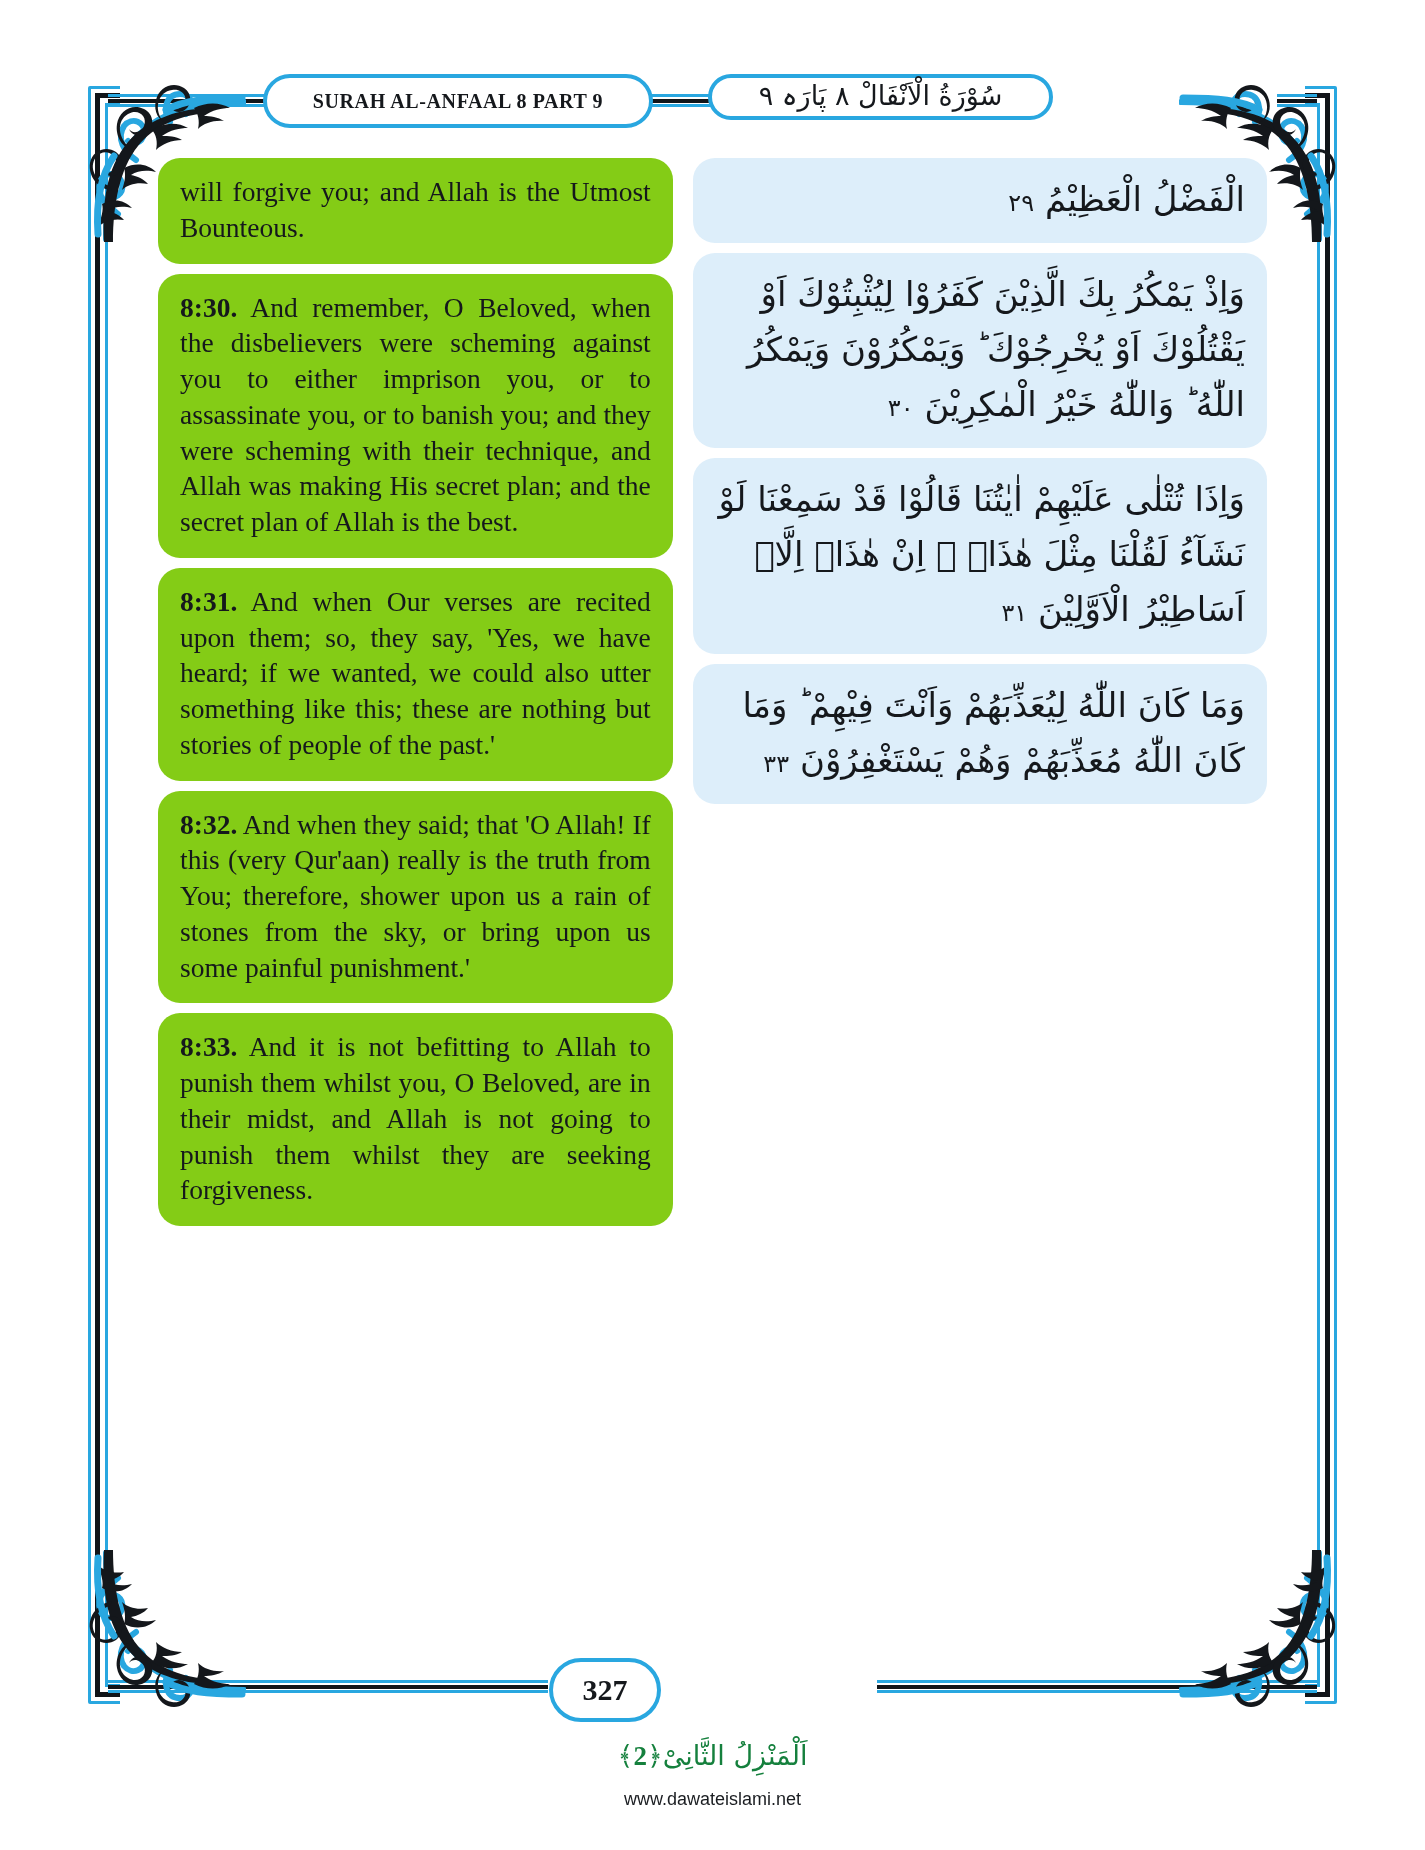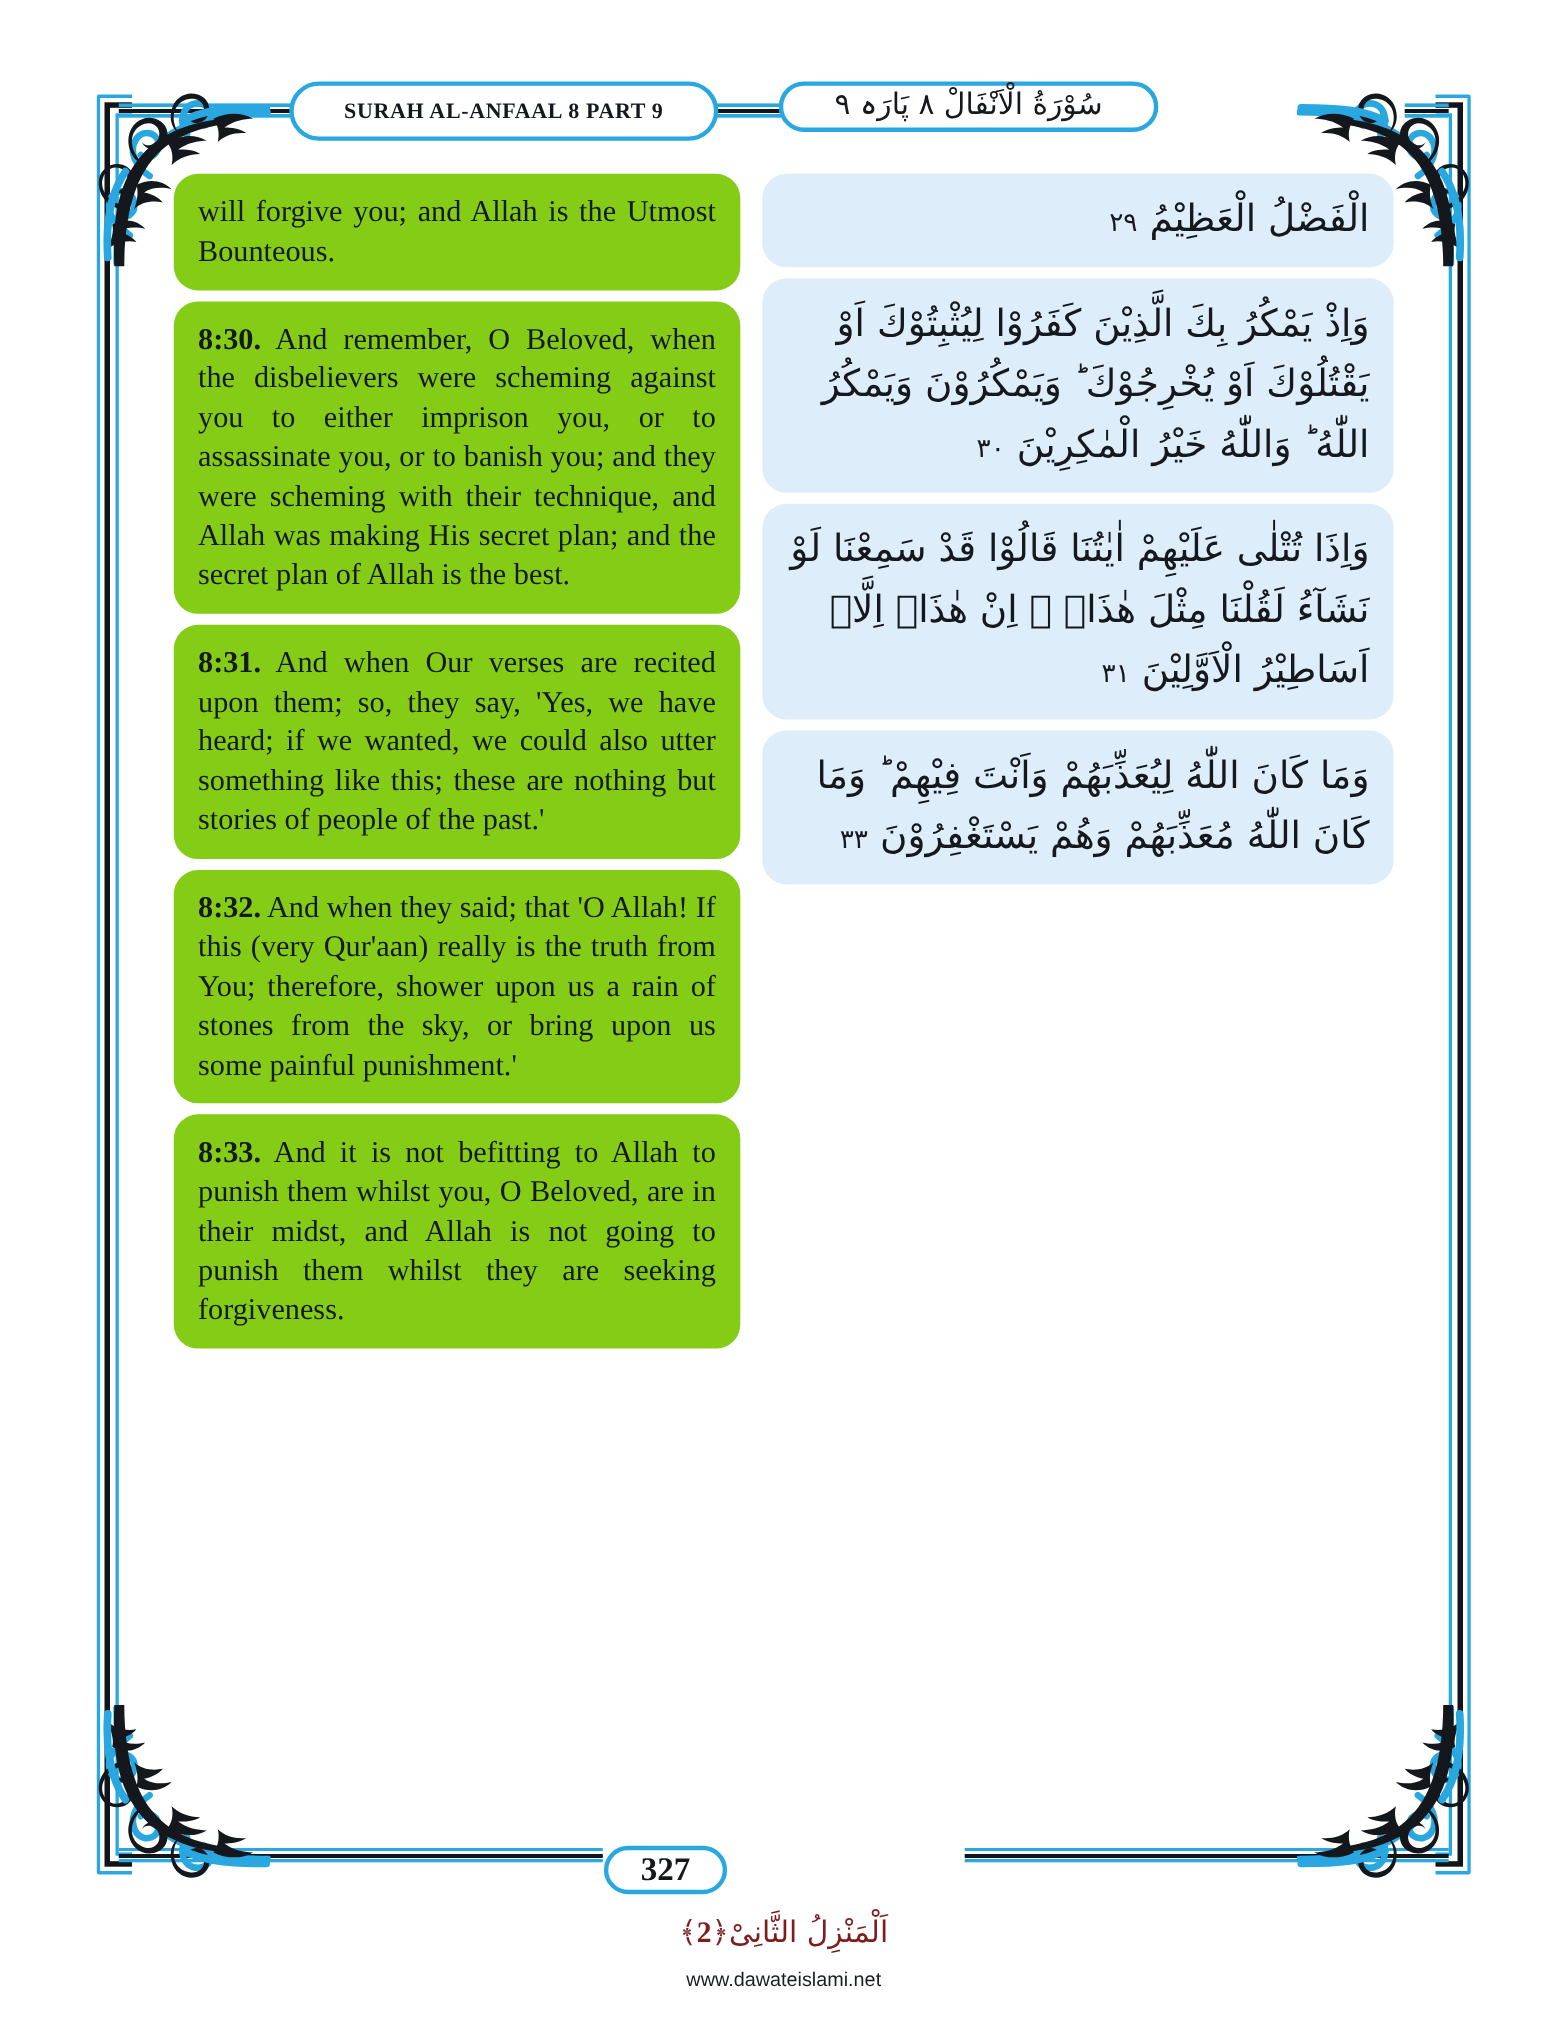--- a/index.html
+++ b/index.html
@@ -80,32 +80,32 @@
     font-size:27px;
     color:#15181c;
     direction:rtl;
     white-space:nowrap;
     line-height:1;
     padding-bottom:4px;
   }
 
   
   .pill-page{
-    left:549px;bottom:128px;width:112px;height:44px;
+    left:549px;bottom:128px;width:112px;height:64px;
   }
   .pill-page span{
     font-family:"Liberation Serif", serif;
     font-size:30px;font-weight:bold;color:#15181c;
   }
   .footer-ar{
     position:absolute;left:0;right:0;bottom:78px;
     text-align:center;
     font-family:"DejaVu Sans", sans-serif;
     font-size:27px;
-    color:#7f1d1d;
+    color:#15803d;
     direction:rtl;
   }
   .footer-ar .num{font-family:"Liberation Serif",serif;font-weight:bold;}
   .footer-url{
     position:absolute;left:0;right:0;bottom:40px;
     text-align:center;
     font-family:"Liberation Sans", sans-serif;
     font-size:18px;
     color:#1a1d21;
   }

